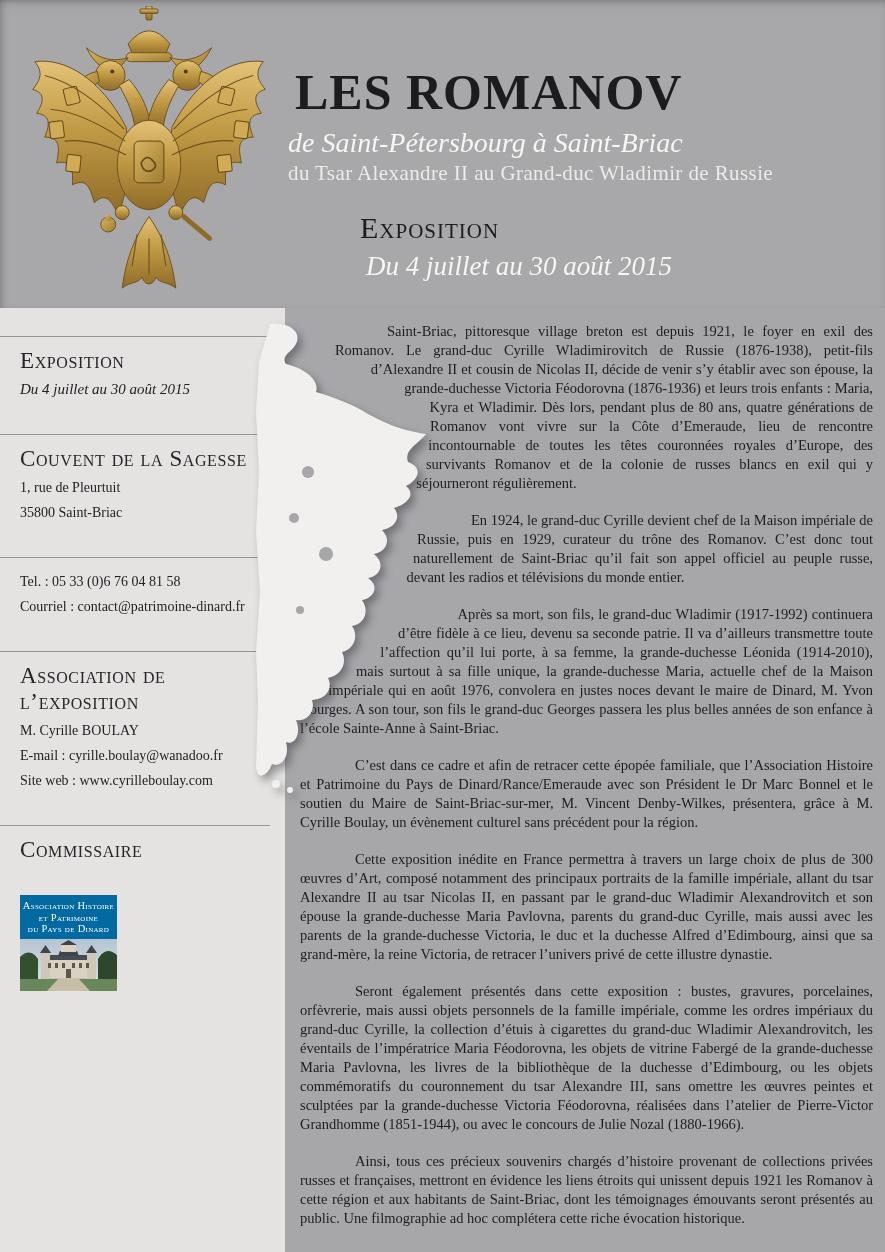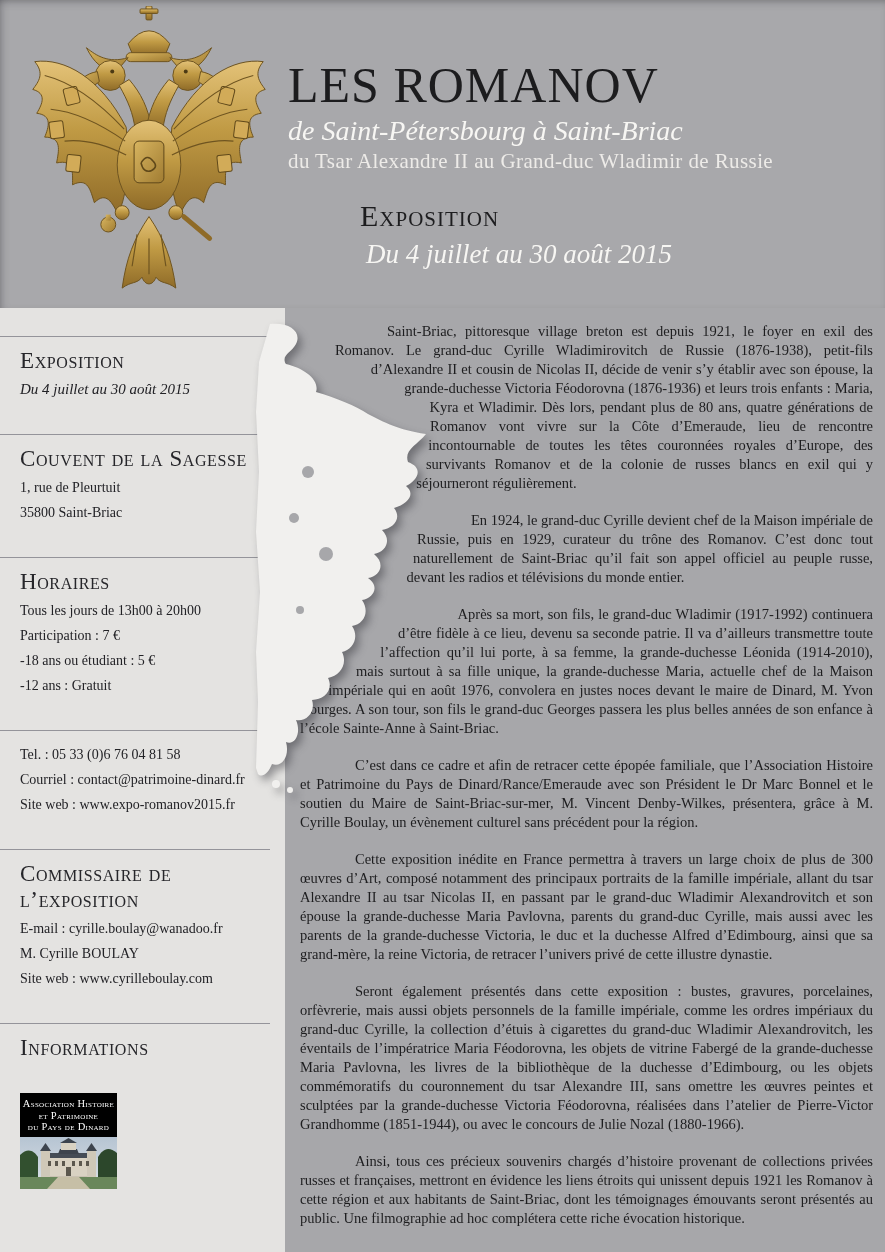--- a/index.html
+++ b/index.html
@@ -7,37 +7,37 @@
     width:885px;height:1252px;overflow:hidden;
     font-family:"Liberation Serif","DejaVu Serif",serif;
     background:#a7a7aa;
   }
   .page{position:relative;width:885px;height:1252px;background:#a7a7aa;}
   
   .header{position:absolute;left:0;top:0;width:885px;height:308px;background:#a8a8ab;
           box-shadow:inset 0 6px 10px -6px rgba(60,60,66,.55), inset 6px 0 10px -6px rgba(60,60,66,.45);}
   .eagle{position:absolute;left:24px;top:6px;}
   .head-text{position:absolute;left:288px;top:58px;}
-  .title{font-size:50px;letter-spacing:1px;color:#1c1c1e;font-weight:normal;margin:0;line-height:54px;}
+  .title{font-size:50px;letter-spacing:1px;color:#1c1c1e;font-weight:bold;margin:7px;line-height:54px;}
   .sub1{font-size:28px;font-style:italic;color:#f7f6f3;margin-top:2px;line-height:34px;font-family:Liberation Serif, serif;}
   .sub2{font-size:21px;color:#edebe8;letter-spacing:.4px;line-height:26px;}
   .expo-head{font-variant:small-caps;font-size:30px;letter-spacing:1px;color:#1d1d1f;margin:26px 0 0 72px;line-height:32px;}
   .expo-dates{font-size:27px;font-style:italic;color:#f7f6f3;margin:6px 0 0 78px;line-height:32px;}
   
   .sidebar{position:absolute;left:0;top:308px;width:285px;bottom:0;background:#e4e3e1;
            box-sizing:border-box;padding:28px 14px 0 20px;}
   .section{margin-bottom:32px;}
   .rule{border:0;border-top:1px solid #94949a;margin:0 0 11px -20px;width:270px;height:0;}
   .schead{font-variant:small-caps;font-weight:normal;font-size:23px;letter-spacing:.6px;
           color:#26262a;margin:0 0 3px 0;line-height:26px;}
   .scline{font-size:14px;line-height:25px;color:#222226;}
   .section:first-child .scline{font-style:italic;font-size:15px;}
   
   .asso{width:97px;margin:8px 0 0 0;}
-  .asso-top{background:#000000;color:#ffffff;text-align:center;font-variant:small-caps;
+  .asso-top{background:#0369a1;color:#ffffff;text-align:center;font-variant:small-caps;
             font-size:10.5px;line-height:11.5px;padding:5px 2px 4px 2px;letter-spacing:.3px;}
   .asso-photo{display:block;}
   
   .main{position:absolute;left:285px;top:308px;right:0;bottom:0;box-sizing:border-box;
         padding:14px 12px 16px 15px;}
   .main p{margin:0 0 18px 0;font-size:14.5px;line-height:19px;text-align:justify;
           color:#1d1d1f;text-indent:55px;}
   .textwrap{float:left;width:132px;height:372px;shape-margin:8px;
     shape-outside:polygon(0px 0px,16px 0px,24px 16px,10px 34px,56px 58px,96px 80px,122px 98px,
       118px 132px,103px 160px,96px 188px,109px 212px,101px 240px,89px 256px,96px 276px,91px 298px,
@@ -138,42 +138,33 @@
           <div class="scline">Du 4 juillet au 30 août 2015</div>
         </section>
         <section class="section">
           <hr class="rule">
           <h2 class="schead">Couvent de la Sagesse</h2>
           <div class="scline">1, rue de Pleurtuit</div>
           <div class="scline">35800 Saint-Briac</div>
         </section>
         <section class="section">
           <hr class="rule">
-          <h2 class="schead">Horaires</h2>
-          <div class="scline">Tous les jours de 13h00 à 20h00</div>
-          <div class="scline">Participation : 7 €</div>
-          <div class="scline">-18 ans ou étudiant : 5 €</div>
-          <div class="scline">-12 ans : Gratuit</div>
-        </section>
-        <section class="section">
-          <hr class="rule">
           <div class="scline">Tel. : 05 33 (0)6 76 04 81 58</div>
           <div class="scline">Courriel : contact@patrimoine-dinard.fr</div>
-          <div class="scline">Site web : www.expo-romanov2015.fr</div>
-        </section>
-        <section class="section">
-          <hr class="rule">
-          <h2 class="schead">Commissaire de l’exposition</h2>
+        </section>
+        <section class="section">
+          <hr class="rule">
+          <h2 class="schead">Association de l’exposition</h2>
+          <div class="scline">M. Cyrille BOULAY</div>
           <div class="scline">E-mail : cyrille.boulay@wanadoo.fr</div>
-          <div class="scline">M. Cyrille BOULAY</div>
           <div class="scline">Site web : www.cyrilleboulay.com</div>
         </section>
         <section class="section">
           <hr class="rule">
-          <h2 class="schead">Informations</h2>
+          <h2 class="schead">Commissaire</h2>
         </section>
       </div>
 
     <div class="asso">
       <div class="asso-top">
         <div>Association Histoire</div>
         <div>et Patrimoine</div>
         <div>du Pays de Dinard</div>
       </div>
       <svg class="asso-photo" width="97" height="52" viewBox="0 0 97 52">

